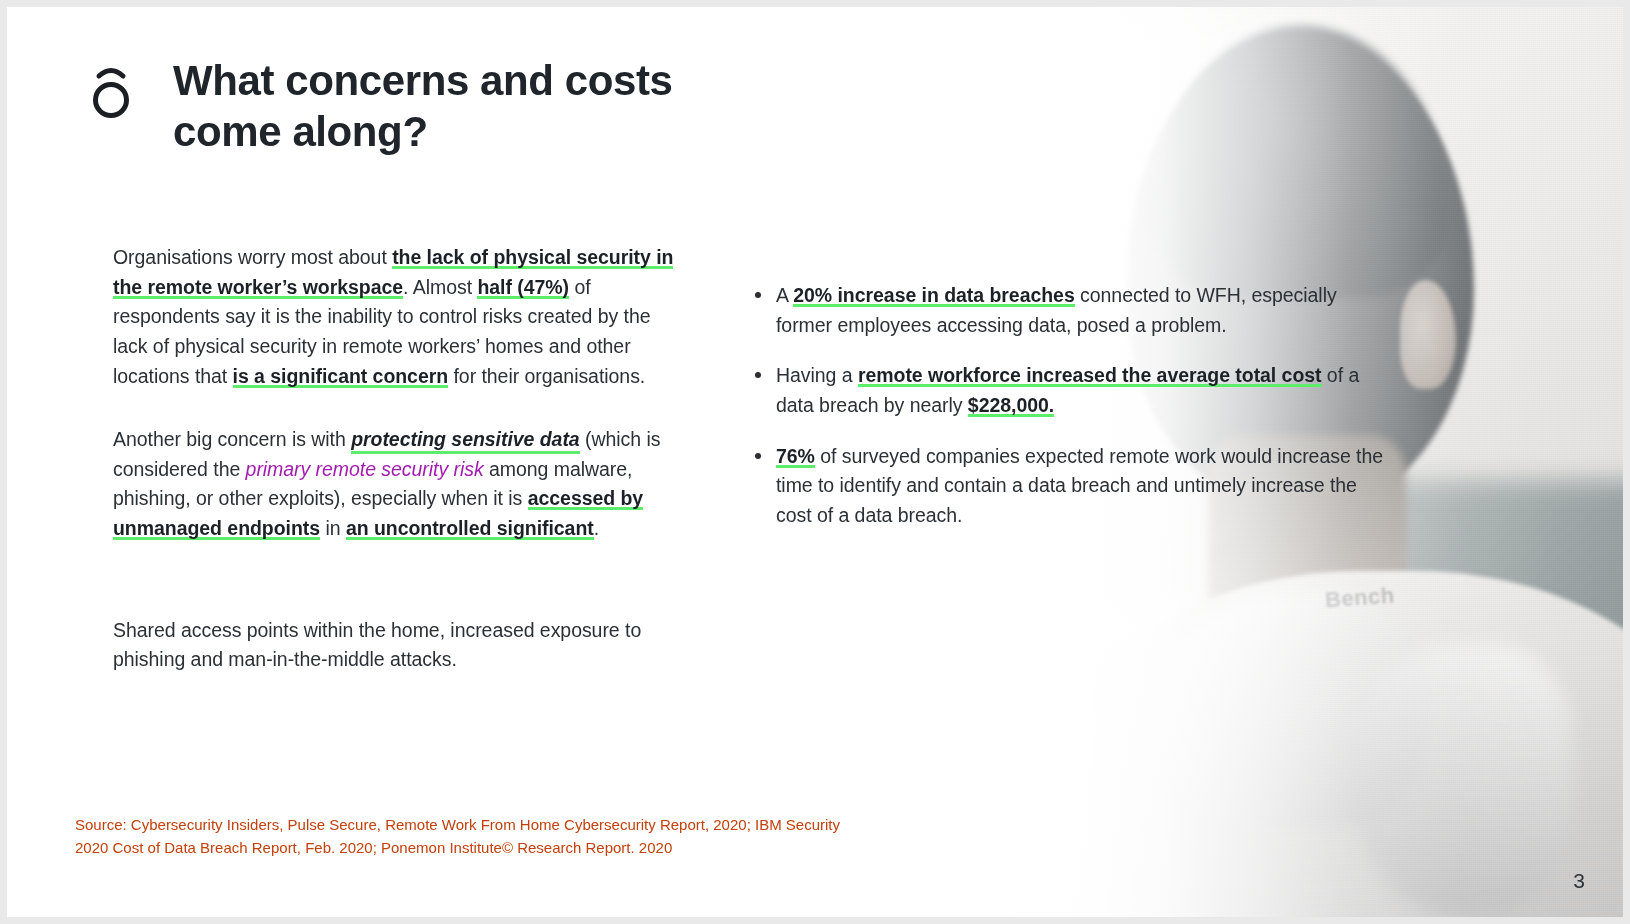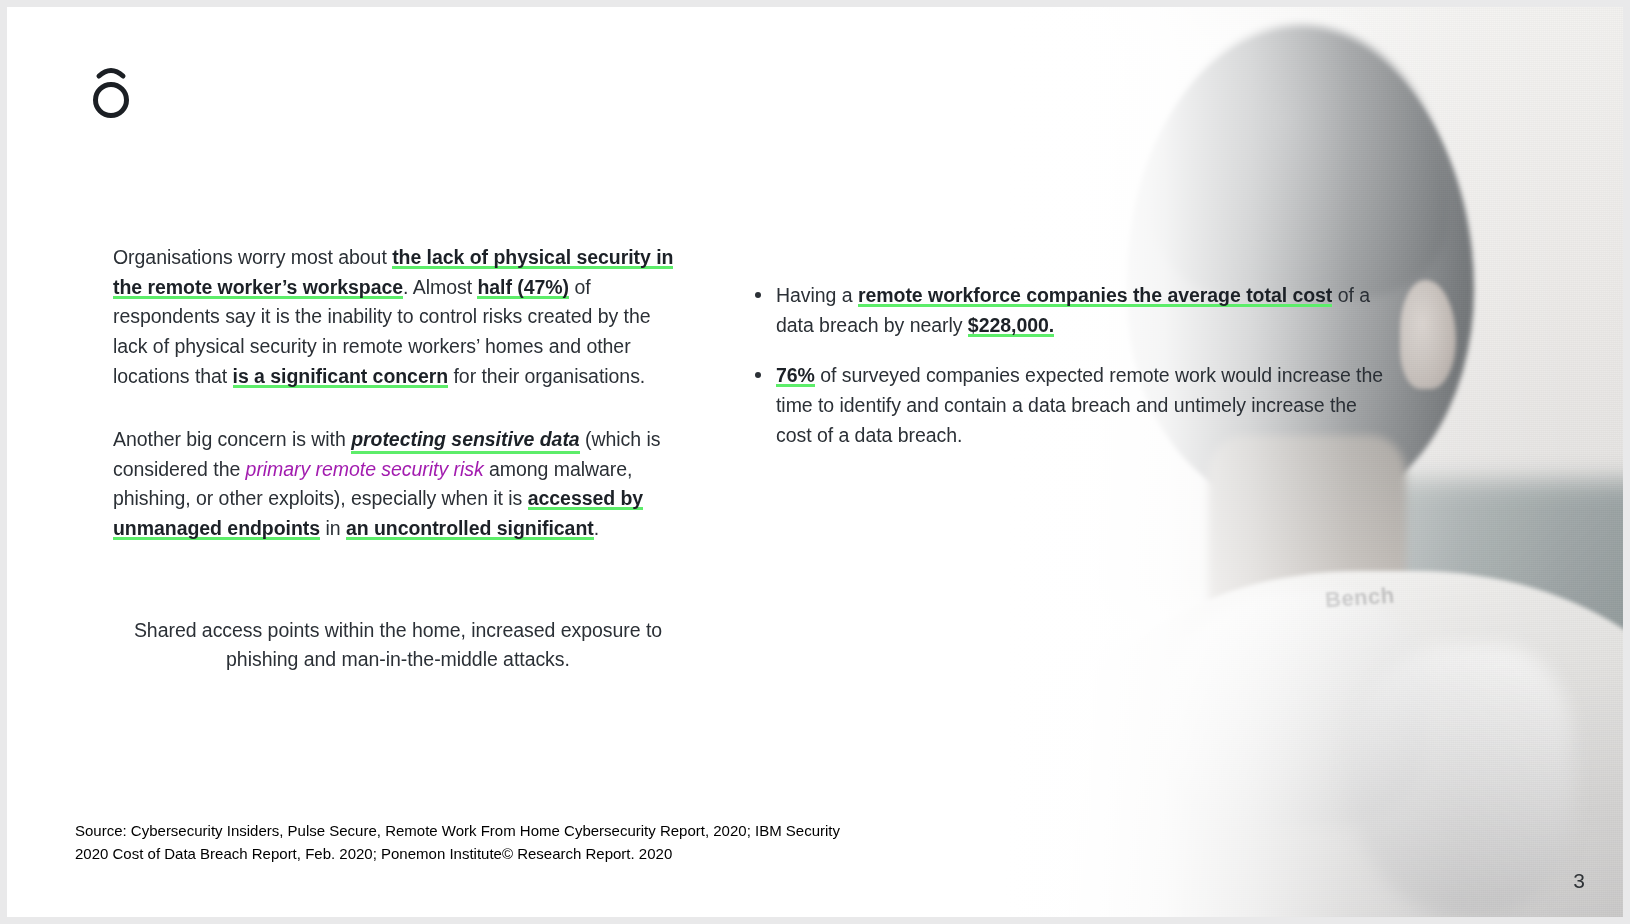--- a/index.html
+++ b/index.html
@@ -254,21 +254,21 @@
     padding-right: 10px;
   }
   .para {
     font-family: "Liberation Sans", sans-serif;
     font-size: 19.5px;
     line-height: 1.52;
     color: #2b3036;
     margin: 0 0 34px 0;
     letter-spacing: -0.05px;
   }
-  .para.last { margin-bottom: 12px; text-align: center; }
+  .para.last { margin-bottom: 12px; }
   .gap-lg { height: 38px; }
 
   
   .bullets {
     list-style: none;
     margin: 0;
     padding: 0;
   }
   .bullets li {
     position: relative;
@@ -308,25 +308,25 @@
   }
   .it {
     font-style: italic;
     color: #a21caf;
   }
 
   
   .source {
     position: absolute;
     left: 68px;
-    bottom: 52px;
+    bottom: 58px;
     font-family: "Liberation Sans", sans-serif;
     font-size: 15px;
     line-height: 1.5;
-    color: #000000;
+    color: #c2410c;
     z-index: 20;
   }
   .source div { white-space: nowrap; }
   .page-num {
     position: absolute;
     right: 38px;
     bottom: 24px;
     font-family: "Liberation Sans", sans-serif;
     font-size: 21px;
     color: #2f3337;
@@ -359,35 +359,37 @@
 
     <div class="content">
 
       <div class="header">
         <span class="logo-mark">
           <svg viewBox="0 0 44 58" width="44" height="58" aria-hidden="true">
             <path d="M10 15 Q22 4 34 15" fill="none" stroke="#1b1f24" stroke-width="5" stroke-linecap="round"></path>
             <circle cx="22" cy="39" r="15.5" fill="none" stroke="#1b1f24" stroke-width="5"></circle>
           </svg>
         </span>
+        <h1 class="slide-title">What concerns and costs come along?</h1>
       </div>
 
       <div class="columns">
 
         <div class="col col-left">
           <p class="para">Organisations worry most about <span class="hl">the lack of physical security in the remote worker’s workspace</span>. Almost <span class="hl">half (47%)</span> of respondents say it is the inability to control risks created by the lack of physical security in remote workers’ homes and other locations that <span class="hl">is a significant concern</span> for their organisations.</p>
           <p class="para">Another big concern is with <span class="hl-i">protecting sensitive data</span> (which is considered the <span class="it">primary remote security risk</span> among malware, phishing, or other exploits), especially when it is <span class="hl">accessed by unmanaged endpoints</span> in <span class="hl">an uncontrolled significant</span>.</p>
           <div class="gap-lg"></div>
           <p class="para last">Shared access points within the home, increased exposure to phishing and man-in-the-middle attacks.</p>
         </div>
 
         <div class="col col-right">
           <div class="gap-lg"></div>
           <ul class="bullets">
-              <li>Having a <span class="hl">remote workforce companies the average total cost</span> of a data breach by nearly <span class="hl">$228,000.</span></li>
+              <li>A <span class="hl">20% increase in data breaches</span> connected to WFH, especially former employees accessing data, posed a problem.</li>
+              <li>Having a <span class="hl">remote workforce increased the average total cost</span> of a data breach by nearly <span class="hl">$228,000.</span></li>
               <li><span class="hl">76%</span> of surveyed companies expected remote work would increase the time to identify and contain a data breach and untimely increase the cost of a data breach.</li>
             </ul>
         </div>
 
       </div>
 
       <div class="source">
         <div>Source: Cybersecurity Insiders, Pulse Secure, Remote Work From Home Cybersecurity Report, 2020; IBM Security</div>
         <div>2020 Cost of Data Breach Report, Feb. 2020; Ponemon Institute© Research Report. 2020</div>
       </div>

